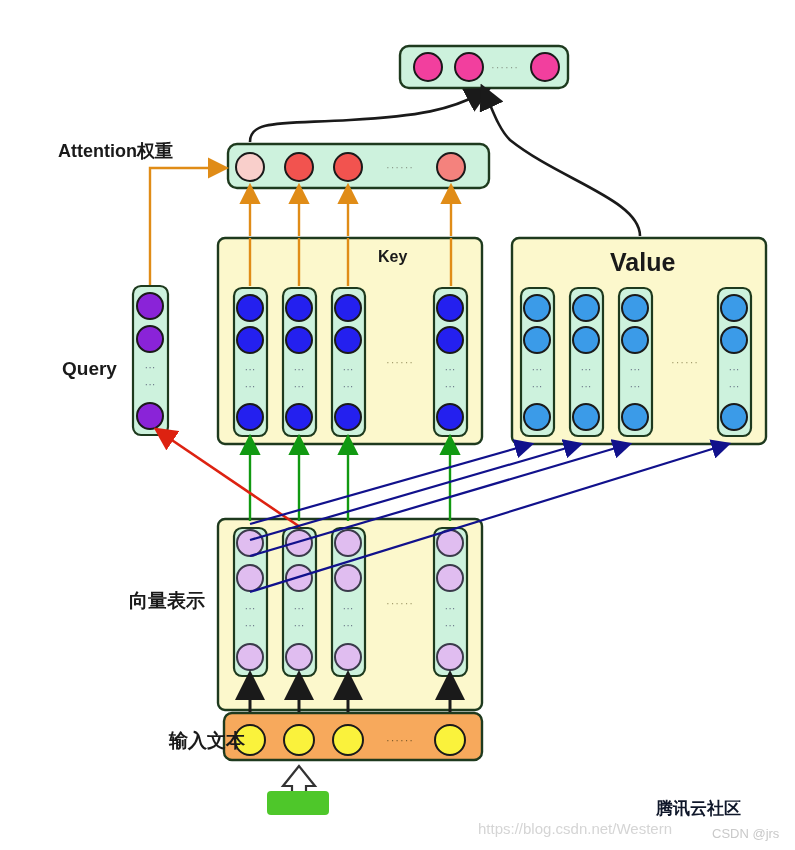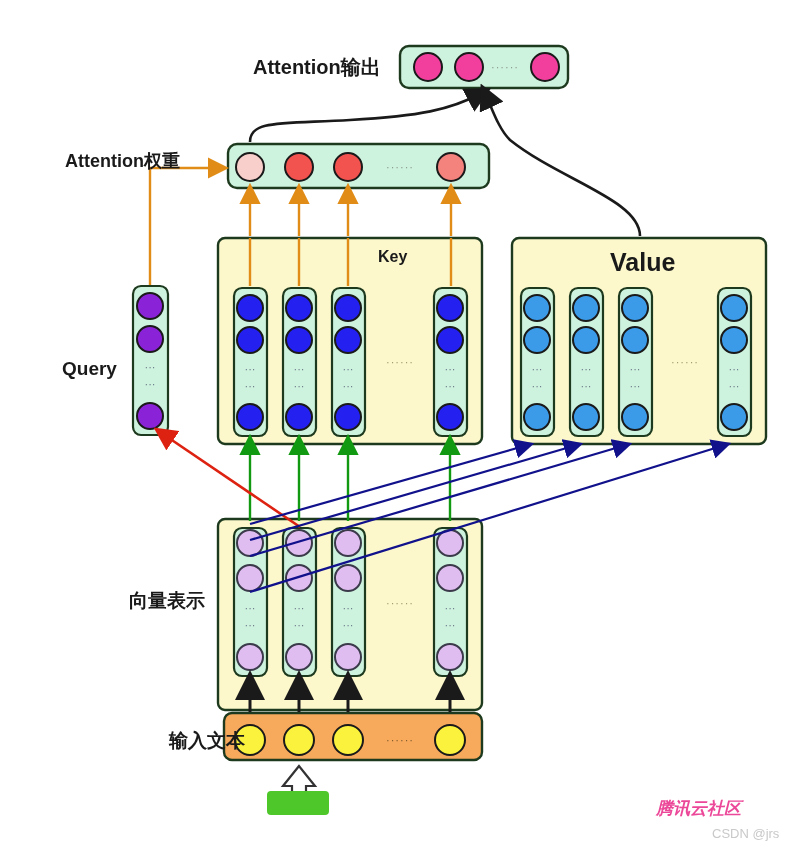--- a/index.html
+++ b/index.html
@@ -199,32 +199,32 @@
 
     <path d="M250,142 C250,120 280,124 350,120 C420,116 450,110 482,93" fill="none" stroke="#1a1a1a" stroke-width="2.6" marker-end="url(#ah-black)"></path>
 
     <path d="M640,236 C640,200 560,180 510,140 C498,128 492,108 485,93" fill="none" stroke="#1a1a1a" stroke-width="2.6" marker-end="url(#ah-black)"></path>
 
     <path d="M299,766 L283,786 L292,786 L292,806 L306,806 L306,786 L315,786 Z" fill="#ffffff" stroke="#333333" stroke-width="2.2" transform="translate(0,0)"></path>
 
     <rect x="267" y="791" rx="4" ry="4" width="62" height="24" fill="#4ec72a" stroke="none"></rect>
   </svg>
 
-  <div class="lbl" style="left:253px;top:54px;font-size:20px;">Attention输出</div>
-
-  <div class="lbl" style="left:65px;top:139px;font-size:18px;margin-top:10px;">Attention权重</div>
+
+  <div class="lbl" style="left:58px;top:139px;font-size:18px;">Attention权重</div>
 
   <div class="lbl" style="left:62px;top:346px;font-size:19px;margin-top:12px;">Query</div>
 
   <div class="lbl" style="left:378px;top:248px;font-size:16px;">Key</div>
 
   <div class="lbl" style="left:610px;top:248px;font-size:25px;">Value</div>
 
   <div class="lbl" style="left:129px;top:588px;font-size:19px;letter-spacing:0px;">向量表示</div>
 
   <div class="lbl" style="left:129px;top:728px;font-size:19px;margin-left:40px;">输入文本</div>
 
   <div class="lbl" style="left:275px;top:794px;font-size:15px;color:#ffffff;font-weight:normal;margin-top:36px;">目标字</div>
 
-  <div class="wm" style="left:656px;top:797px;font-size:17px;color:#ec4899;font-style:italic;">腾讯云社区</div>
+  <div class="wm" style="left:478px;top:820px;font-size:15px;color:#d5d5d5;font-weight:normal;">https://blog.csdn.net/Western</div>
+  <div class="wm" style="left:656px;top:797px;font-size:17px;color:#0f172a;">腾讯云社区</div>
   <div class="wm" style="left:712px;top:826px;font-size:13px;color:#c9c9c9;font-weight:normal;">CSDN @jrs</div>
 
 </div>
 
 </body></html>

